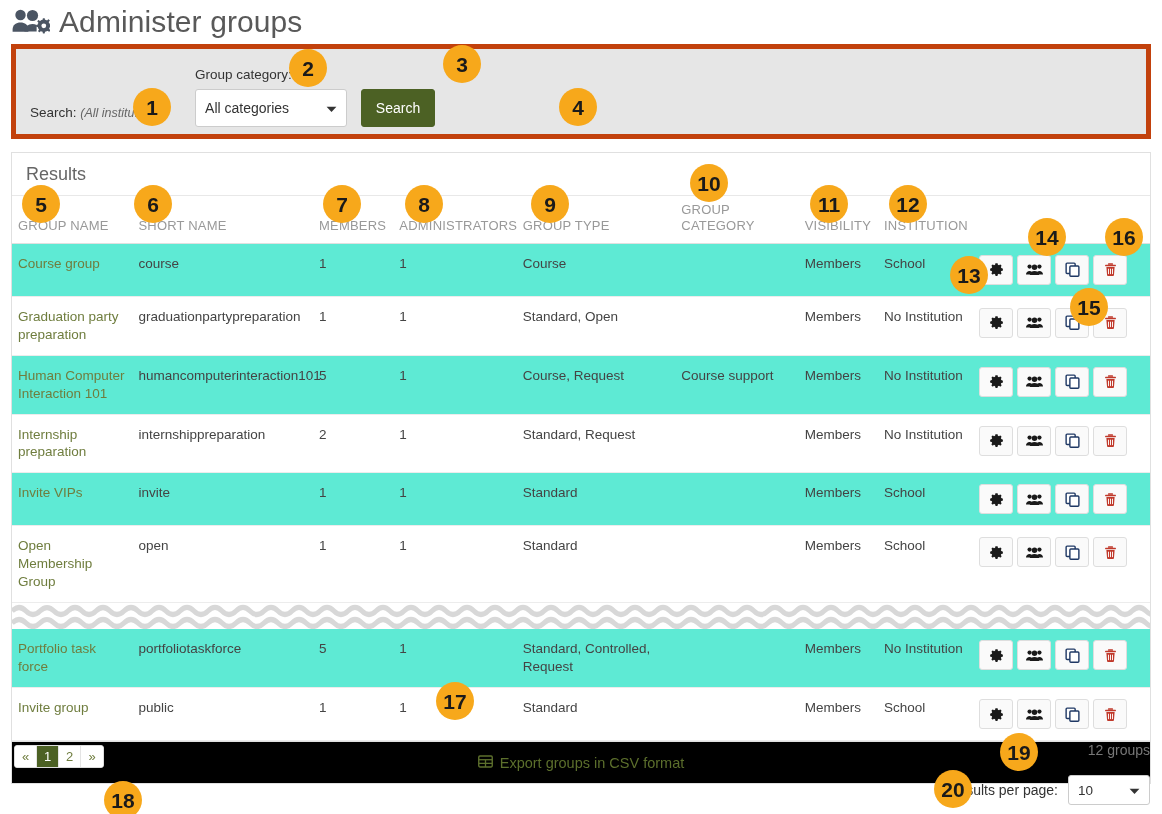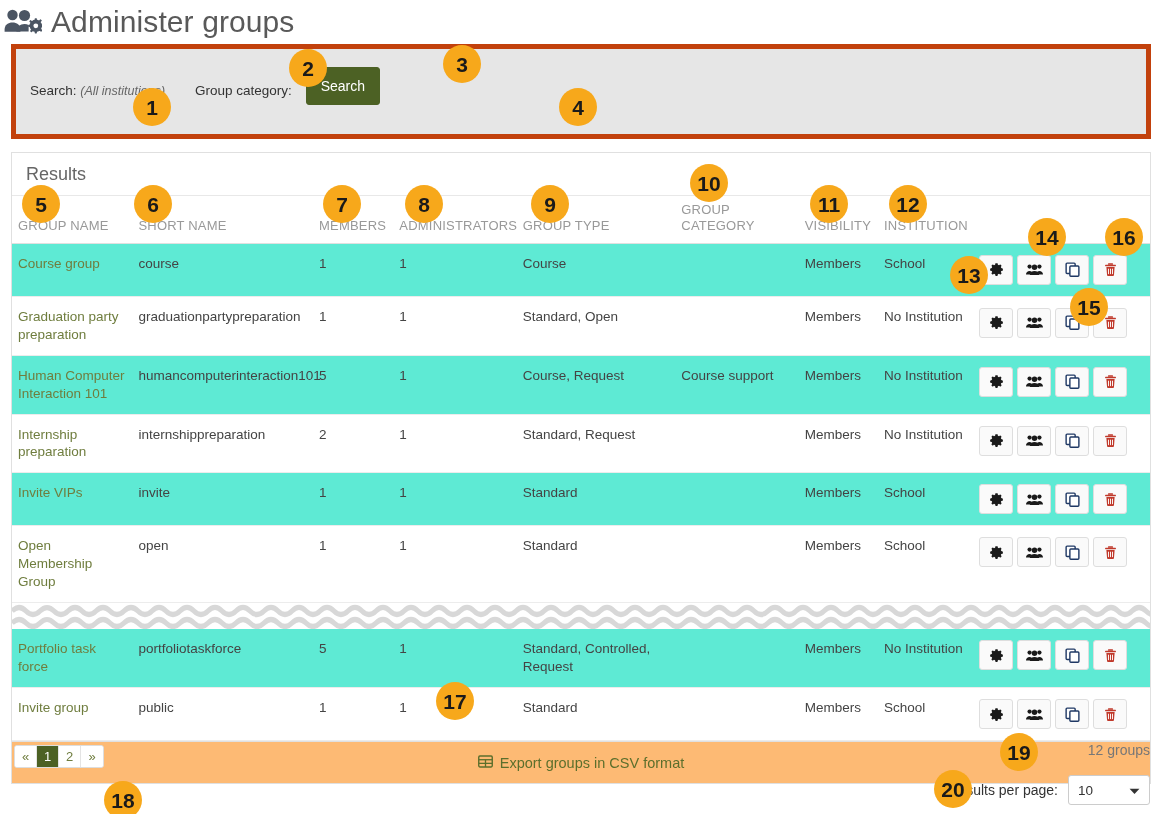--- a/index.html
+++ b/index.html
@@ -4,21 +4,21 @@
 <style>
   * { box-sizing: border-box; }
   html, body {
     margin: 0; padding: 0;
     width: 1162px; height: 814px;
     background: #ffffff;
     font-family: "Liberation Sans", sans-serif;
     color: #333333;
     overflow: hidden;
   }
-  .page { position: relative; width: 1162px; height: 814px; }
+  .page { position: relative; width: 1162px; height: 814px; padding-left: 8px; }
 
   
   .page-title {
     display: flex; align-items: center; gap: 9px;
     padding: 2px 0 0 4px;
     height: 42px;
   }
   .page-title .title-icon { width: 38px; height: 30px; flex: none; }
   .page-title .title-text {
     font-size: 30px; font-weight: 400; color: #595959;
@@ -121,21 +121,21 @@
   .actions { display: flex; gap: 4px; justify-content: flex-start; }
   .icon-btn {
     width: 34px; height: 30px;
     background: #fafafa; border: 1px solid #dedede; border-radius: 3px;
     display: flex; align-items: center; justify-content: center;
     cursor: pointer;
   }
 
   
   .export-bar {
-    background: #fdba74; border-top: 1px solid #e0e0e0;
+    background: #000000; border-top: 1px solid #e0e0e0;
     height: 42px; display: flex; align-items: center; justify-content: center;
   }
   .export-link {
     display: inline-flex; align-items: center; gap: 7px;
     color: #5c6f2c; font-size: 14.5px; text-decoration: none; cursor: pointer;
   }
 
   
   .pager {
     position: absolute; left: 14px; top: 745px;
@@ -217,20 +217,28 @@
 
       <div class="field-block">
         <div class="field-label">
           <span>Search:</span>
           <span class="muted">(All institutions)</span>
         </div>
       </div>
 
       <div class="field-block" style="margin-left:20px;">
         <div class="field-label">Group category:</div>
+        <div class="cat-select">
+          <span>All categories</span>
+          <span>
+            <svg width="11" height="7" viewBox="0 0 11 7">
+                <path d="M0.6 0.7 L5.5 6 L10.4 0.7 Z" fill="#333"></path>
+              </svg>
+          </span>
+        </div>
       </div>
 
       <div class="field-block" style="margin-left:4px;">
         <div class="btn-search">Search</div>
       </div>
 
     </div>
   </div>
 
   <div class="results-card">

